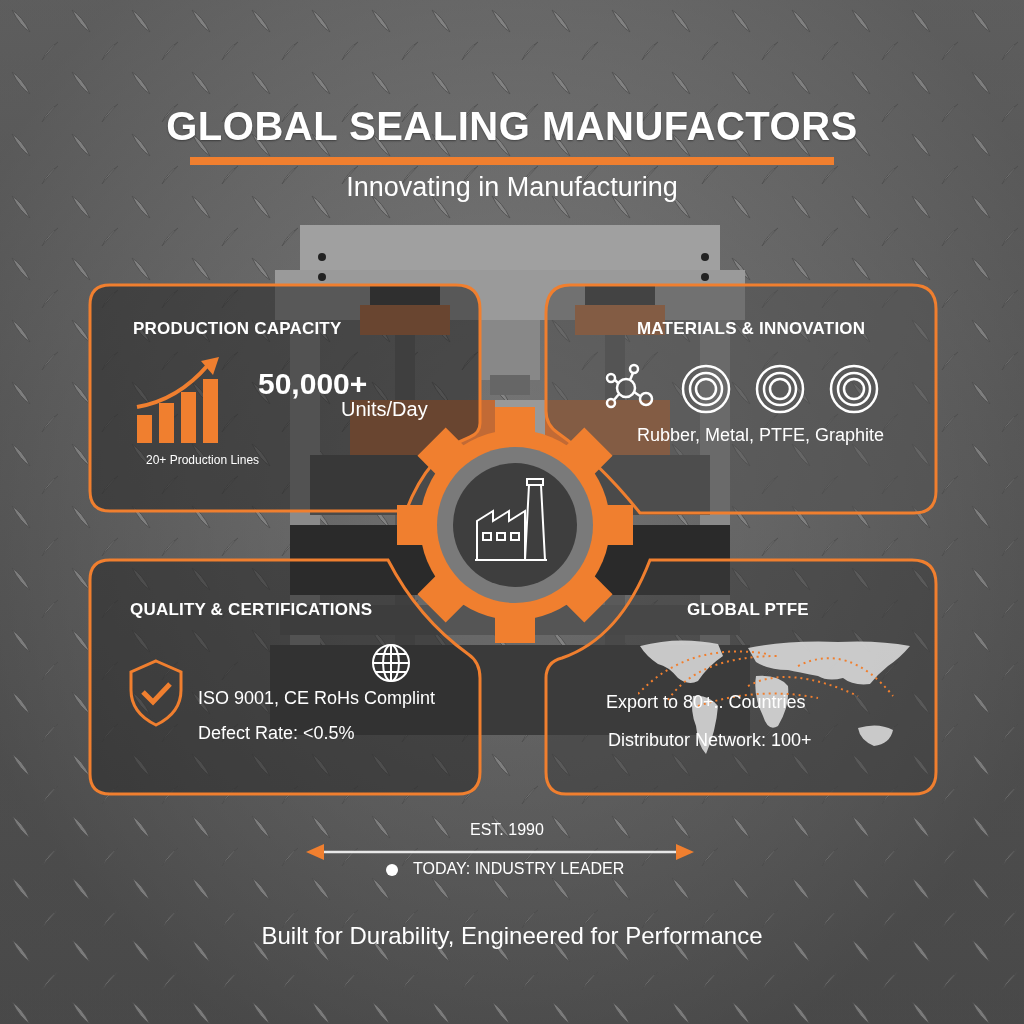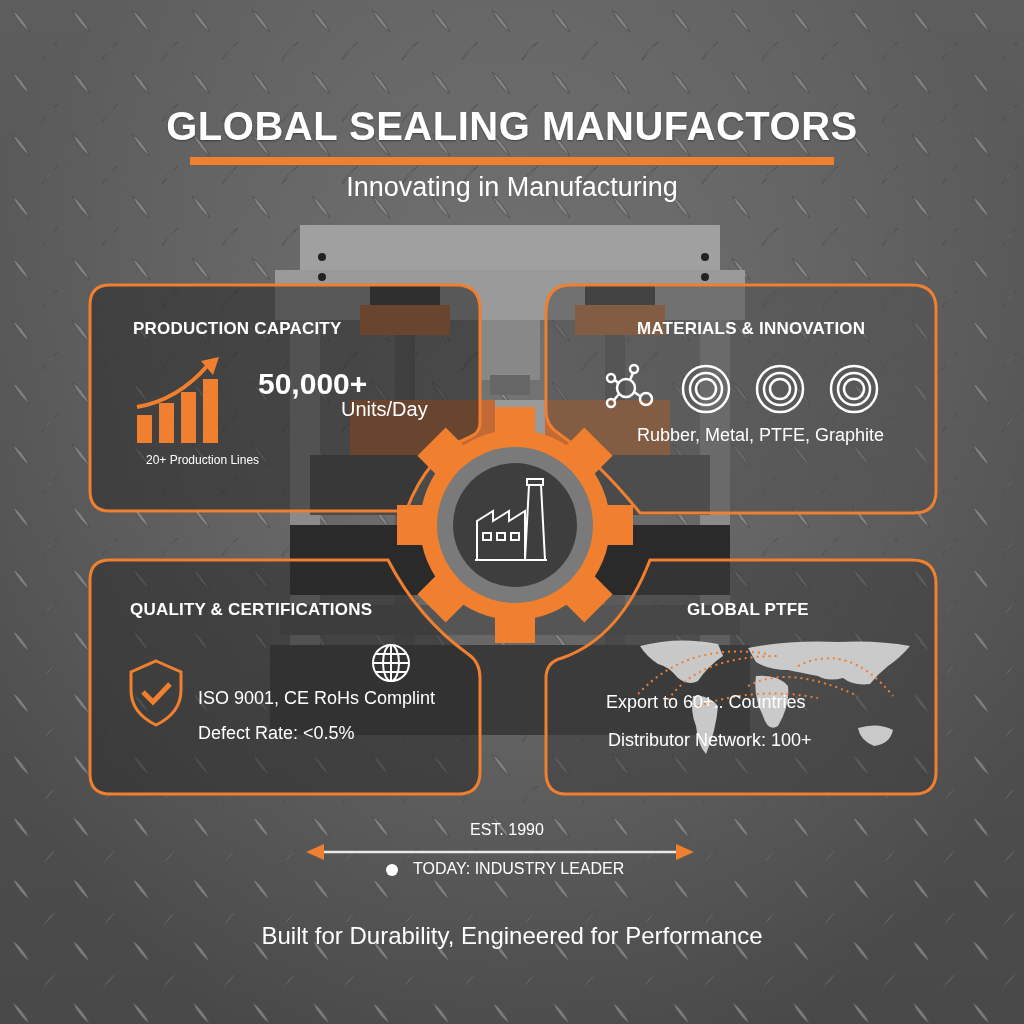--- a/index.html
+++ b/index.html
@@ -164,21 +164,21 @@
       <path d="M220 92 Q240 86 255 94 Q252 108 236 110 Q222 104 220 92Z"></path>
     </g>
     <g stroke="#f07f2f" stroke-width="2" stroke-dasharray="2 4" fill="none">
       <path d="M0 58 Q50 5 130 18"></path>
       <path d="M30 64 Q60 20 140 20"></path>
       <path d="M110 50 Q150 28 220 60"></path>
       <path d="M160 30 Q210 5 255 60"></path>
       <path d="M60 70 Q120 50 180 62"></path>
     </g>
   </svg>
-  <div class="txt" style="left:66px;top:134px;font-size:18px;">Export to 60+.. Countries</div>
+  <div class="txt" style="left:66px;top:134px;font-size:18px;">Export to 80+.. Countries</div>
   <div class="txt" style="left:68px;top:172px;font-size:18px;">Distributor Network: 100+</div>
 </div>
 
 <svg class="gear" viewBox="0 0 250 250" width="250" height="250">
   <g transform="translate(125 125)">
     <g fill="#f07f2f">
       <circle r="95"></circle>
       <rect x="-20" y="-118" width="40" height="36"></rect>
       <rect x="-20" y="82" width="40" height="36"></rect>
       <rect x="-118" y="-20" width="36" height="40"></rect>

